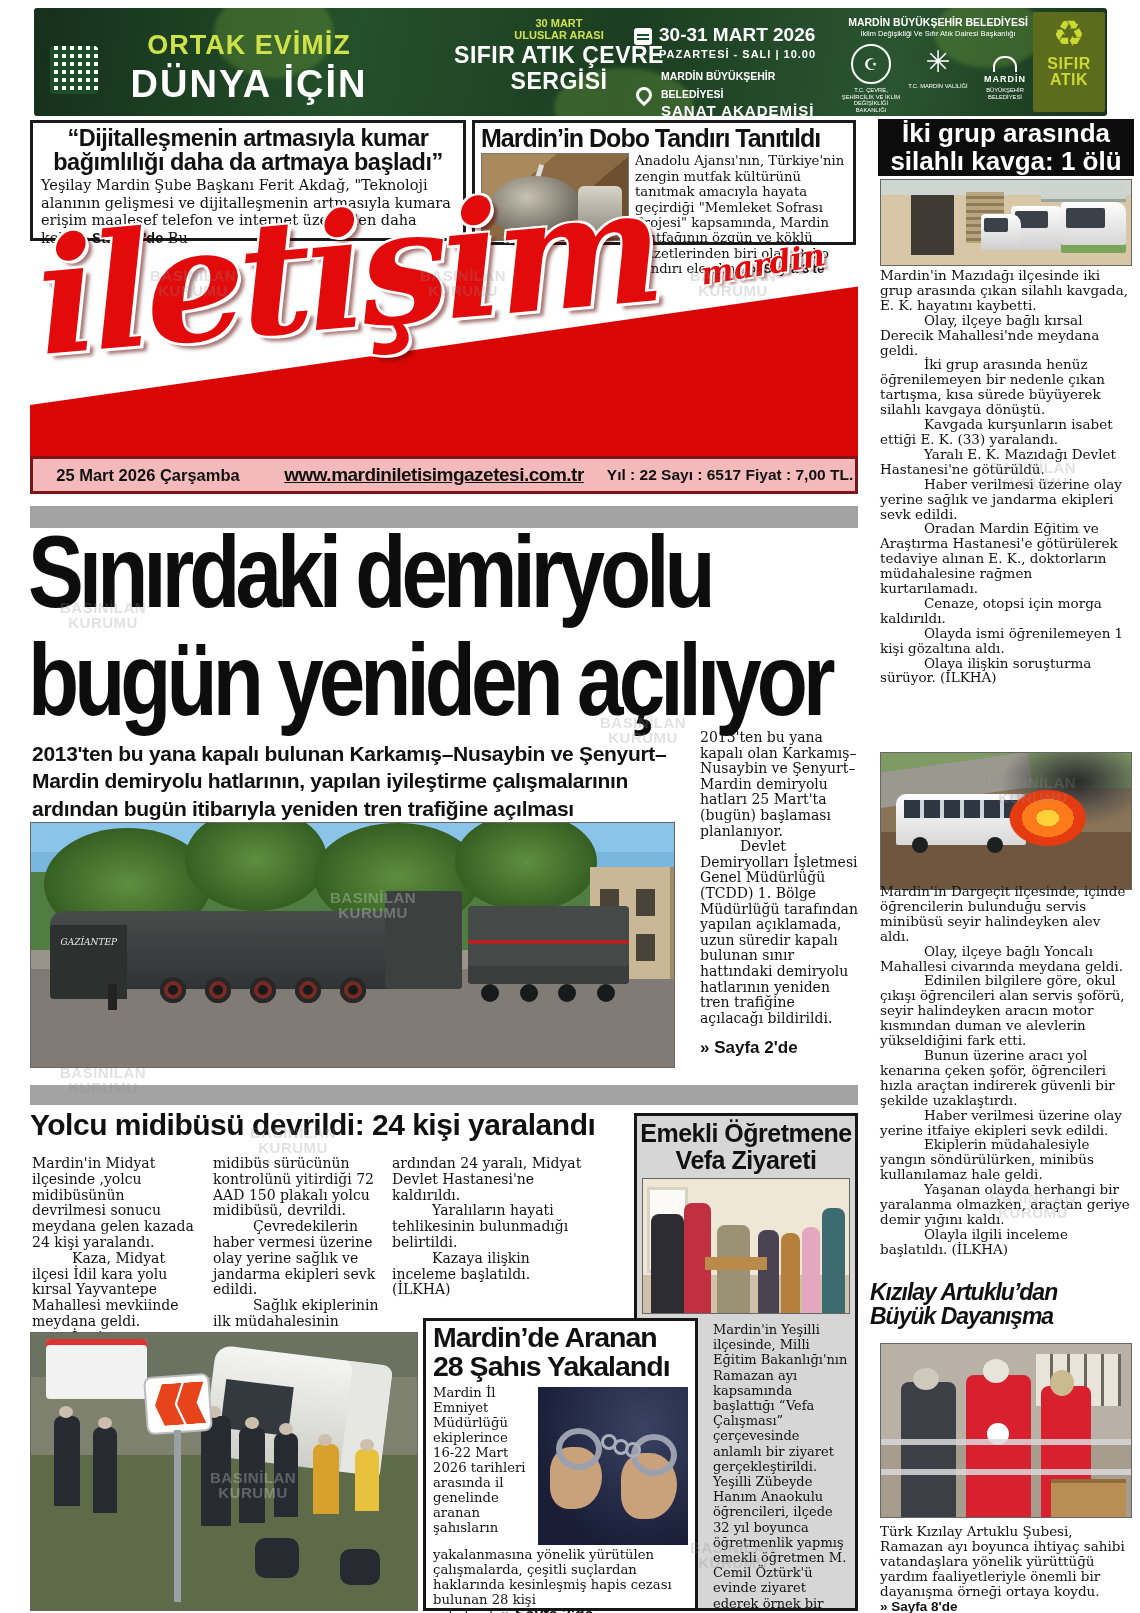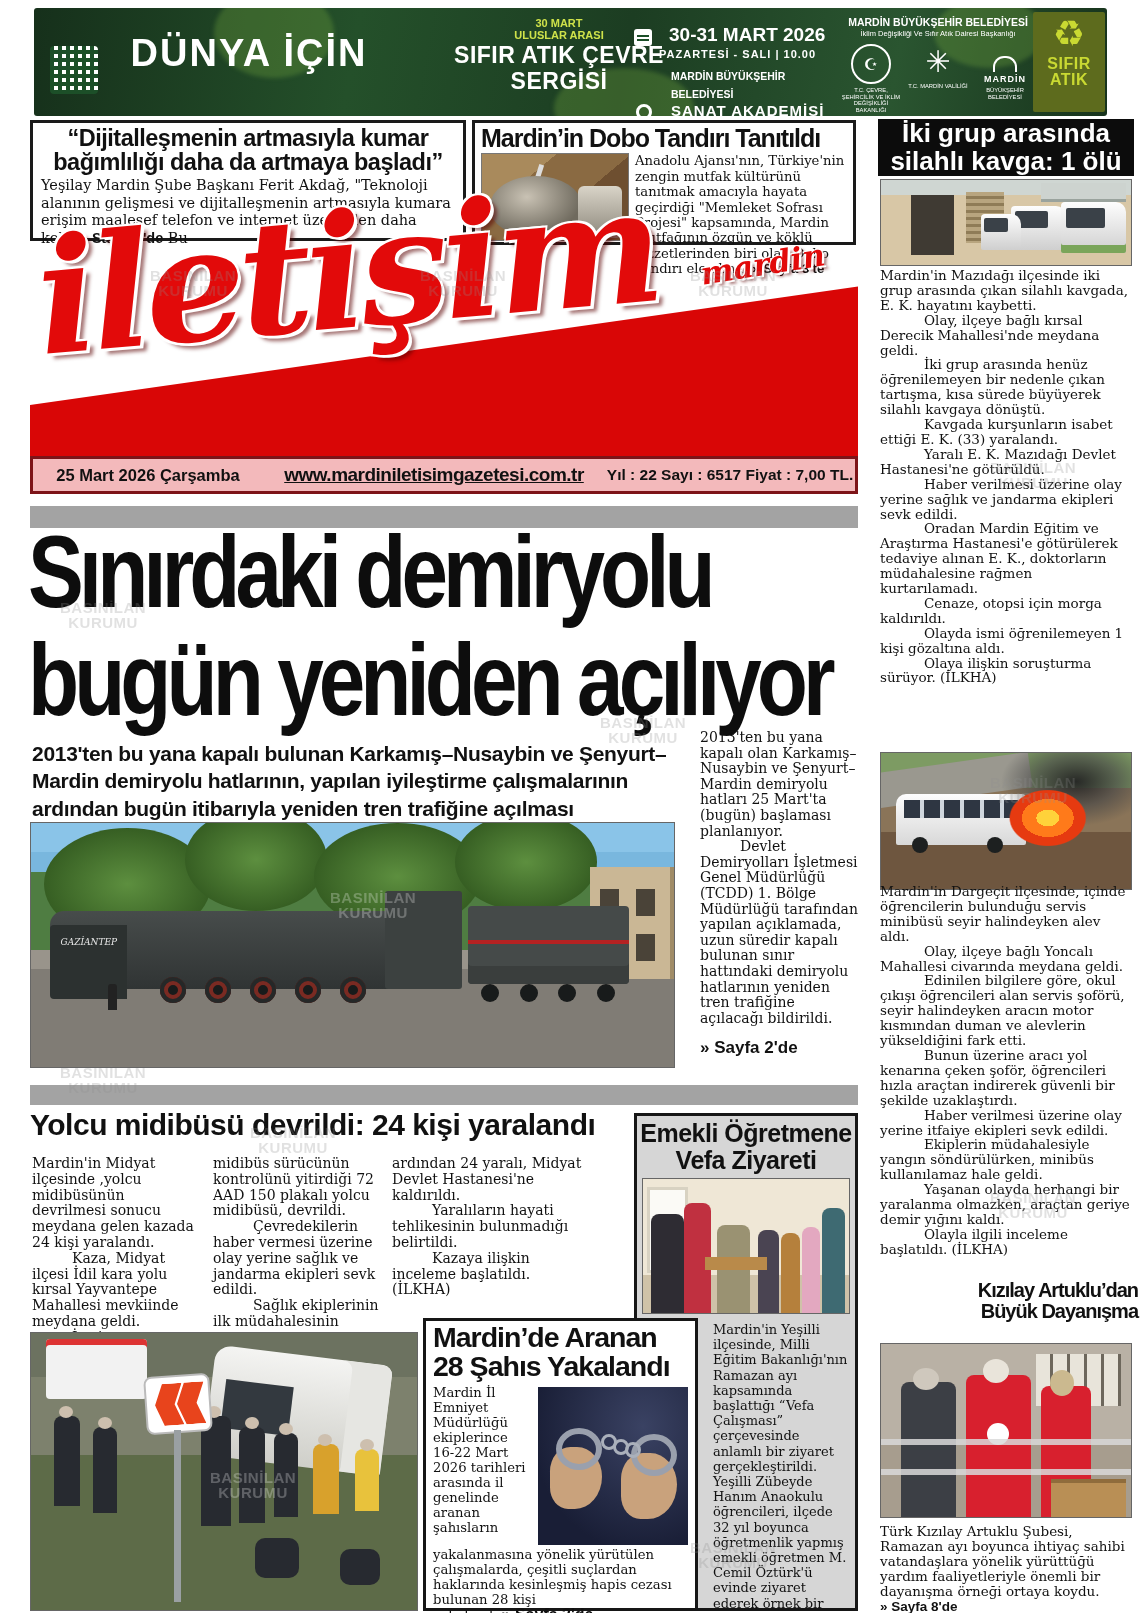--- a/index.html
+++ b/index.html
@@ -22,21 +22,21 @@
   .qr{position:absolute;left:16px;top:38px;width:48px;height:48px;background:#fff;border-radius:4px;
       background-image:repeating-linear-gradient(0deg,#1c4f28 0 4px,transparent 4px 8px),
                        repeating-linear-gradient(90deg,#1c4f28 0 4px,#fff 4px 8px);}
   .b-left{position:absolute;left:70px;top:22px;width:290px;text-align:center;}
   .b-left .l1{font-weight:bold;font-size:27px;color:#cfe24a;letter-spacing:1px;}
   .b-left .l2{font-weight:bold;font-size:38px;color:#fff;letter-spacing:2px;margin-top:2px;}
   .b-center{position:absolute;left:400px;top:10px;width:250px;text-align:center;line-height:1.05;}
   .b-center .s{font-size:11px;font-weight:bold;color:#cfe24a;}
   .b-center .b{font-size:23px;font-weight:bold;color:#fff;margin-top:2px;letter-spacing:.5px;}
   .b-cal{position:absolute;left:600px;top:16px;width:200px;}
-  .b-cal .row{display:flex;align-items:flex-end;gap:17px;margin-bottom:4px;}
+  .b-cal .row{display:flex;align-items:center;gap:7px;margin-bottom:4px;}
   .cal-ic{width:18px;height:17px;background:#fff;border-radius:3px;position:relative;flex:0 0 auto;margin-top:2px;}
   .cal-ic::after{content:"";position:absolute;left:3px;right:3px;top:6px;height:2px;background:#1c4f28;box-shadow:0 4px 0 #1c4f28;}
   .pin-ic{width:10px;height:10px;border:3px solid #fff;border-radius:50% 50% 50% 0;transform:rotate(-45deg);flex:0 0 auto;margin:3px 2px 0 2px;}
   .b-cal .d1{font-size:19px;font-weight:bold;}
   .b-cal .d2{font-size:11px;font-weight:bold;letter-spacing:1px;margin:-2px 0 6px 25px;}
   .b-cal .v1{font-size:10.5px;font-weight:bold;}
   .b-cal .v2{font-size:15px;font-weight:bold;letter-spacing:1px;}
   .b-org{position:absolute;left:806px;top:8px;width:196px;text-align:center;}
   .b-org .o1{font-size:10.5px;font-weight:bold;}
   .b-org .o2{font-size:7.5px;margin-top:1px;}
@@ -91,21 +91,21 @@
   .fireimg .bus{position:absolute;left:6%;top:30%;width:52%;height:38%;background:linear-gradient(#fdfdfd,#d8d8d8);
      border-radius:10px 4px 2px 2px;}
   .fireimg .bus .win{position:absolute;left:6%;top:12%;width:88%;height:34%;
      background:repeating-linear-gradient(90deg,#2e3642 0 16px,#cfd6dd 16px 20px);}
   .fireimg .wheel{position:absolute;bottom:-8px;width:16px;height:16px;border-radius:50%;background:#1d2020;}
   .fireimg .flame{position:absolute;left:46%;top:6%;width:46%;height:70%;
      background:radial-gradient(closest-side at 45% 60%,#ffd23a 0 22%,#ff7a1a 22% 50%,#e63a10 50% 72%,rgba(230,58,16,0) 75%);}
   .fireimg .smoke{position:absolute;right:-8%;top:-12%;width:60%;height:66%;
      background:radial-gradient(closest-side,rgba(35,35,35,.95),rgba(70,70,70,.65) 55%,rgba(70,70,70,0));}
 
-  .kzh{font-size:20px;font-weight:bold;line-height:1.05;text-align:right;letter-spacing:-1px;}
+  .kzh{font-size:23px;font-weight:bold;line-height:1.05;text-align:left;letter-spacing:-1px;font-style:italic;}
   .kzimg{background:linear-gradient(#b9b1a5 0 55%,#a79d8e 55% 100%);}
   .kzimg .winw{position:absolute;right:4%;top:6%;width:34%;height:30%;background:
      repeating-linear-gradient(90deg,#e8e4da 0 14px,#6d675c 14px 17px),
      repeating-linear-gradient(#e8e4da 0 12px,#6d675c 12px 15px);}
   .fig{position:absolute;border-radius:8px 8px 0 0;}
   .kzimg .f1{left:8%;top:22%;width:22%;height:78%;background:#3c3f45;}
   .kzimg .f1::before{content:"";position:absolute;left:22%;top:-14px;width:26px;height:22px;border-radius:50%;background:#cfc8bd;}
   .kzimg .f2{left:34%;top:18%;width:26%;height:82%;background:#d8202e;}
   .kzimg .f2::before{content:"";position:absolute;left:26%;top:-16px;width:26px;height:24px;border-radius:50%;background:#e9e4da;}
   .kzimg .f2::after{content:"";position:absolute;left:32%;top:34%;width:22px;height:22px;border-radius:50%;background:#fff;}
@@ -256,20 +256,21 @@
       <span>BASINİLAN</span>
       <span>KURUMU</span>
     </div>
 
   <div class="abs banner">
     <div class="leaf" style="left:180px;top:-20px;width:120px;height:90px"></div>
     <div class="leaf" style="left:520px;top:60px;width:140px;height:80px"></div>
     <div class="leaf" style="left:900px;top:-10px;width:110px;height:70px"></div>
     <div class="qr"></div>
     <div class="b-left">
+      <div class="l1">ORTAK EVİMİZ</div>
       <div class="l2">DÜNYA İÇİN</div>
     </div>
     <div class="b-center">
       <div class="s">30 MART</div>
       <div class="s">ULUSLAR ARASI</div>
       <div class="b">SIFIR ATIK ÇEVRE</div>
       <div class="b">SERGİSİ</div>
     </div>
     <div class="b-cal">
       <div class="row">

